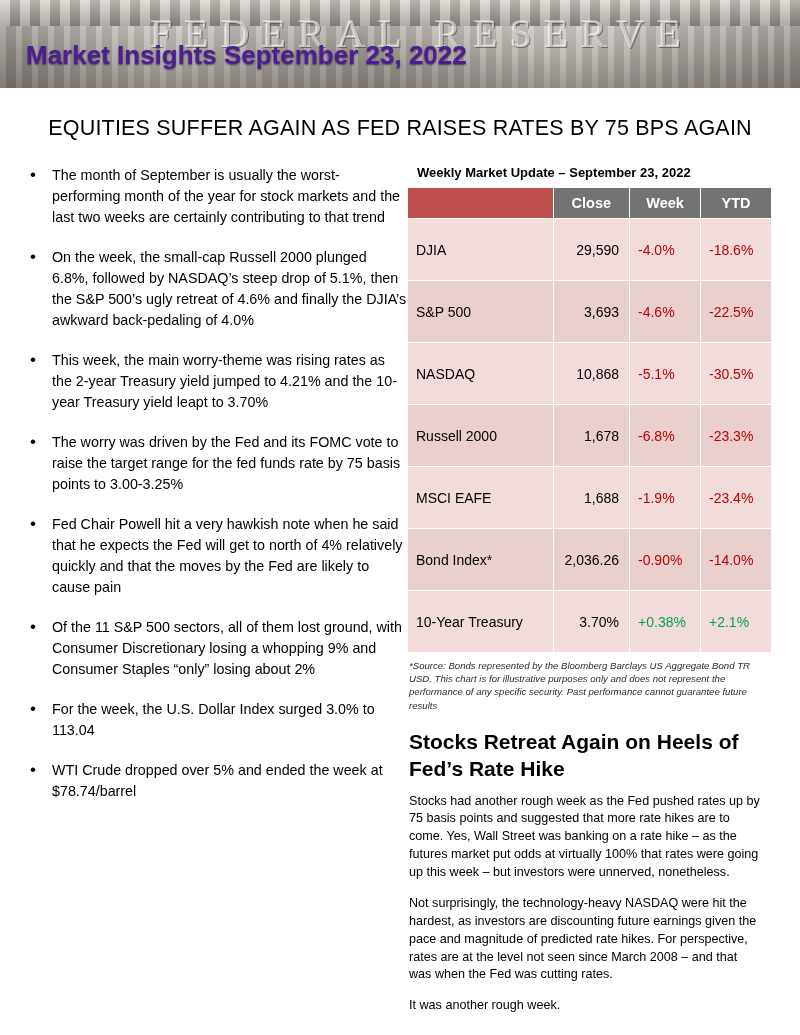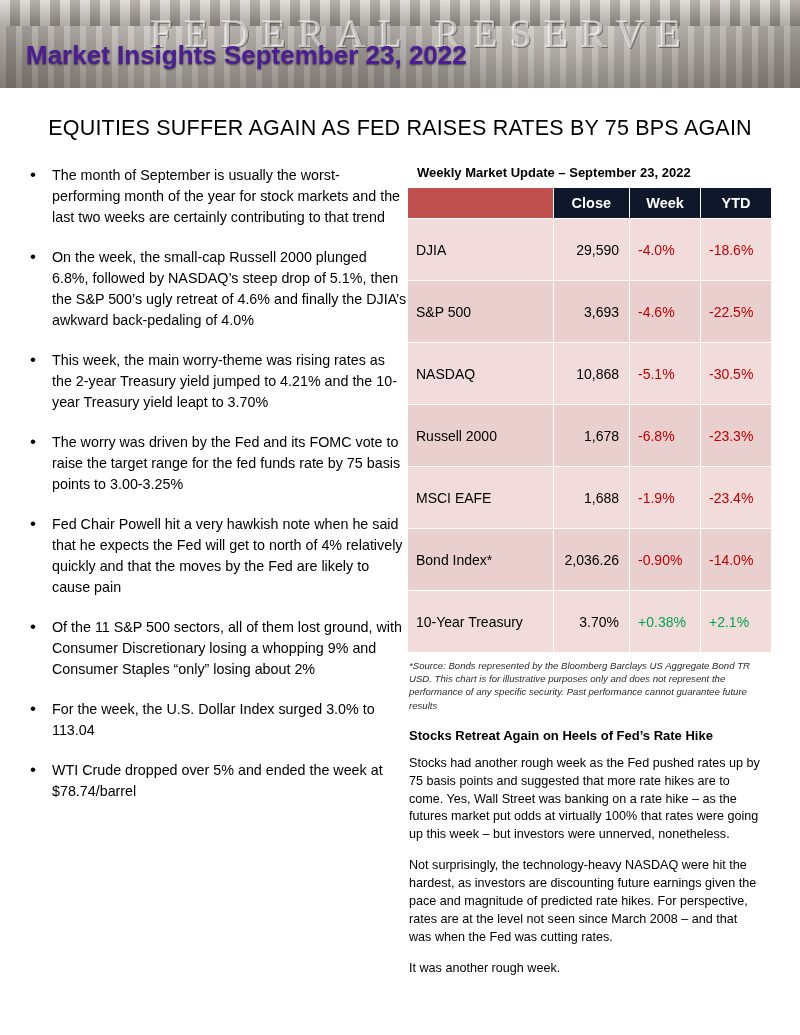--- a/index.html
+++ b/index.html
@@ -118,21 +118,21 @@
     border-collapse: collapse;
     width: 100%;
     table-layout: fixed;
   }
   table.market col.c0 { width: 40%; }
   table.market col.c1 { width: 21%; }
   table.market col.c2 { width: 19.5%; }
   table.market col.c3 { width: 19.5%; }
 
   table.market th {
-    background: #0f172a;
+    background: #737373;
     color: #ffffff;
     font-size: 14.5px;
     font-weight: bold;
     text-align: center;
     padding: 7px 6px;
     border: 1px solid #ffffff;
   }
   table.market th.blank { background: #c0504d; }
   table.market td {
     border: 1px solid #ffffff;
@@ -150,21 +150,21 @@
   .footnote {
     margin: 6px 2px 0 2px;
     font-size: 9.6px;
     font-style: italic;
     color: #2b2b2b;
     line-height: 1.38;
   }
 
   .sub-head {
     margin: 16px 2px 10px 2px;
-    font-size: 13px;
+    font-size: 21px;
     font-weight: bold;
     line-height: 1.3;
   }
   .para {
     margin: 0 12px 13px 2px;
     font-size: 12.6px;
     line-height: 1.42;
   }
 </style>
 </head>

